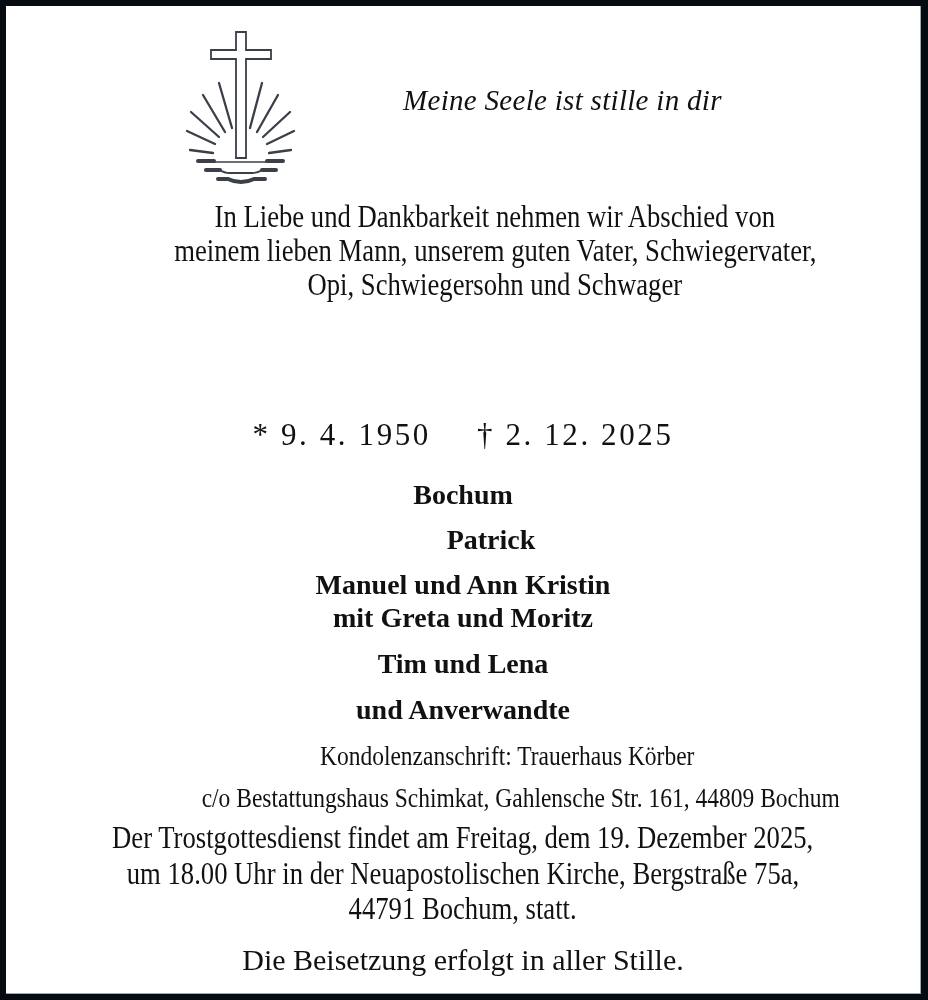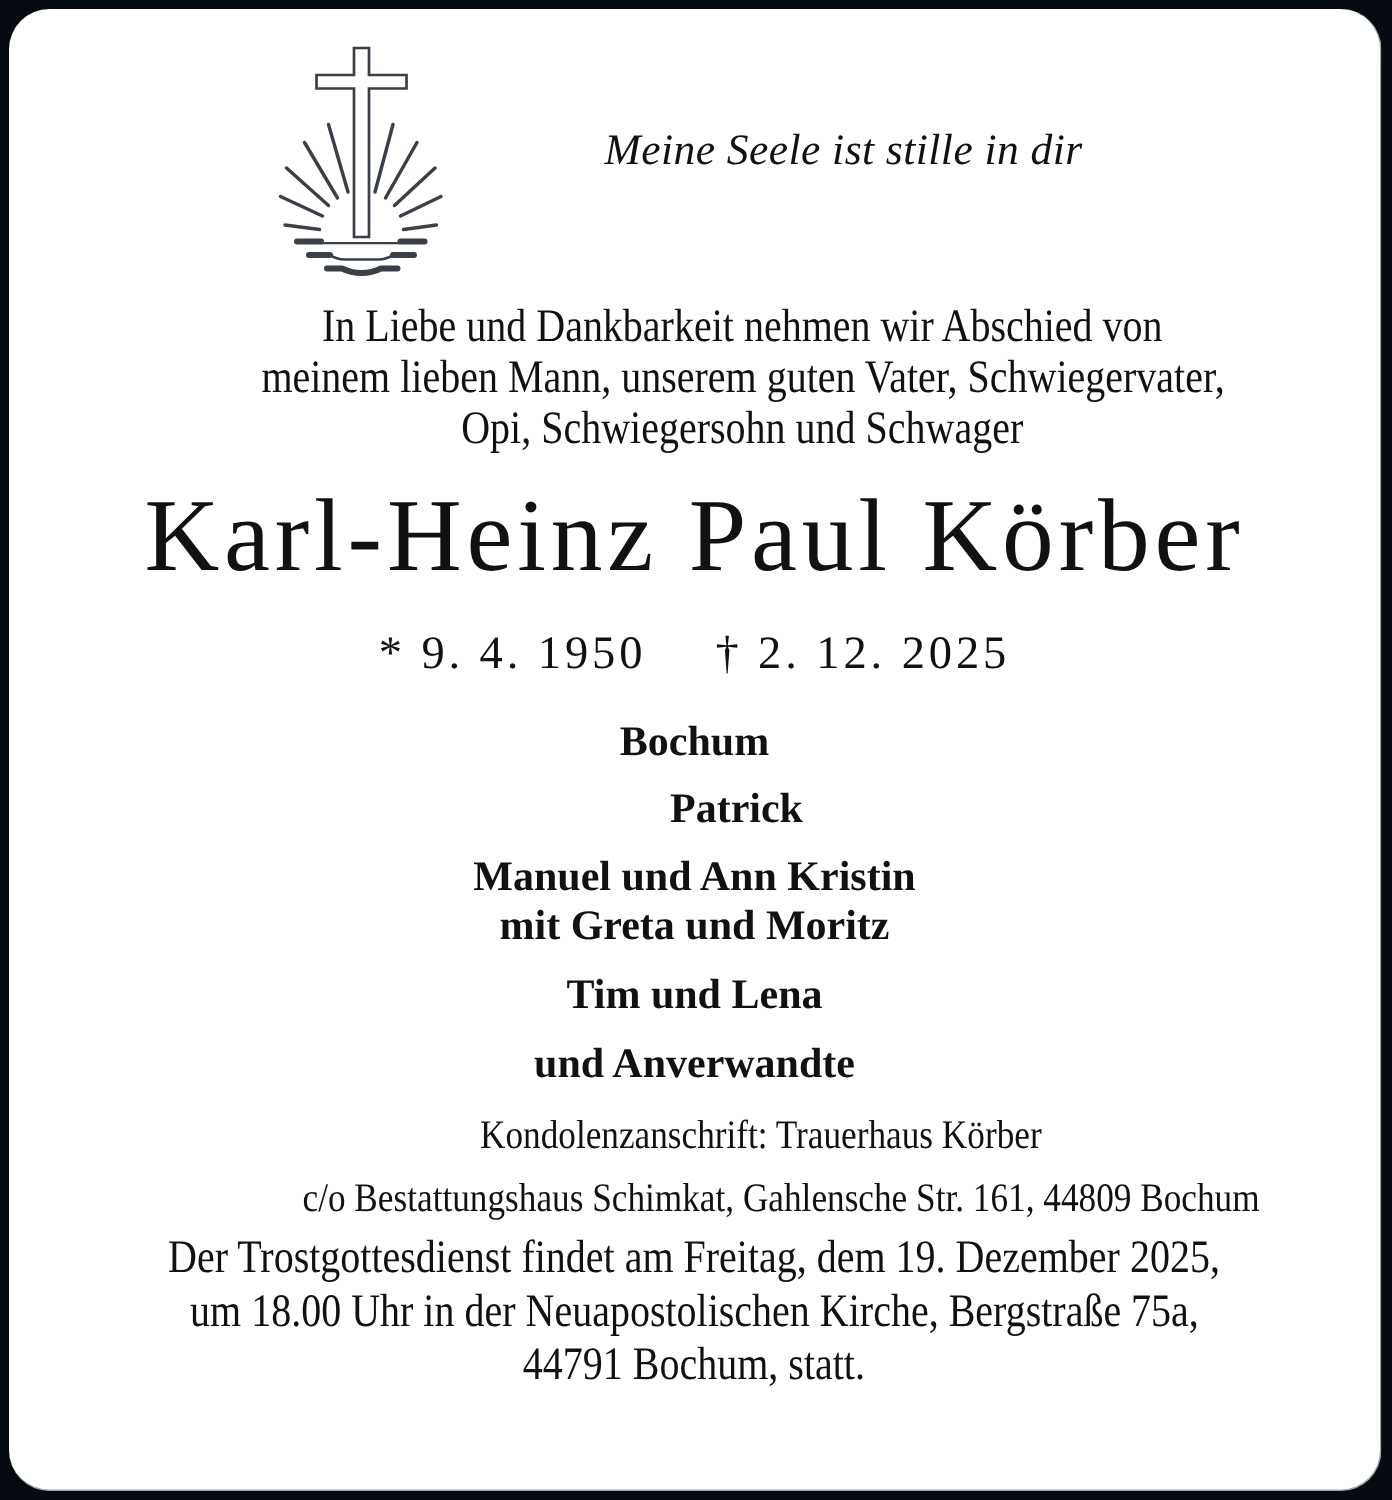--- a/index.html
+++ b/index.html
@@ -3,21 +3,21 @@
 <meta charset="utf-8">
 <style>
   html, body { margin: 0; padding: 0; }
   body {
     width: 928px; height: 1000px; background: #060b12;
     position: relative; overflow: hidden;
     font-family: "Liberation Serif", "DejaVu Serif", serif; color: #111;
   }
   .page {
     position: absolute; left: 6px; top: 6px; width: 914px; height: 987px;
-    background: #fff; border-right: 1px solid #9aa; border-bottom: 1px solid #9aa; border-radius: 27px;
+    background: #fff; border-right: 1px solid #9aa; border-bottom: 1px solid #9aa;
   }
   .line {
     position: absolute; left: 0; width: 914px; text-align: center; white-space: nowrap;
   }
   .sq { display: inline-block; transform-origin: center center; }
   .motto {
     position: absolute; left: 397px; top: 78px; font-style: italic; font-size: 29px;
     white-space: nowrap; letter-spacing: 0.3px;
   }
   .intro { font-size: 31px; padding-left: 32px; }
@@ -65,33 +65,33 @@
       <path d="M212 173 L222 173 Q228 176 235 176 Q242 176 248 173 L259 173" stroke-width="4"></path>
     </g>
   </svg>
 
   <div class="motto">Meine Seele ist stille in dir</div>
 
   <div class="line intro" style="top:193px;"><span class="sq">In Liebe und Dankbarkeit nehmen wir Abschied von</span></div>
   <div class="line intro" style="top:227px;"><span class="sq">meinem lieben Mann, unserem guten Vater, Schwiegervater,</span></div>
   <div class="line intro" style="top:261px;"><span class="sq">Opi, Schwiegersohn und Schwager</span></div>
 
-  <div class="line name" style="top:312px;">Karl-Heinz Paul Körber</div>
 
   <div class="line dates" style="top:411px;">
     <span>* 9. 4. 1950</span><span class="gap"></span><span>† 2. 12. 2025</span>
   </div>
 
   <div class="line fam" style="top:473px;">Bochum</div>
   <div class="line fam" style="top:518px;padding-left:28px;">Patrick</div>
   <div class="line fam" style="top:563px;">Manuel und Ann Kristin</div>
   <div class="line fam" style="top:596px;">mit Greta und Moritz</div>
   <div class="line fam" style="top:642px;text-align:center;">Tim und Lena</div>
   <div class="line fam" style="top:688px;">und Anverwandte</div>
 
   <div class="line addr" style="top:735px;"><span class="sq">Kondolenzanschrift: Trauerhaus Körber</span></div>
   <div class="line addr" style="top:777px;margin-left:14px;"><span class="sq">c/o Bestattungshaus Schimkat, Gahlensche Str. 161, 44809 Bochum</span></div>
 
   <div class="line serv" style="top:814px;text-align:center;"><span class="sq">Der Trostgottesdienst findet am Freitag, dem 19. Dezember 2025,</span></div>
   <div class="line serv" style="top:850px;"><span class="sq">um 18.00 Uhr in der Neuapostolischen Kirche, Bergstraße 75a,</span></div>
   <div class="line serv" style="top:885px;"><span class="sq">44791 Bochum, statt.</span></div>
 
+  <div class="line close" style="top:937px;">Die Beisetzung erfolgt in aller Stille.</div>
 </div>
 
 </body></html>

